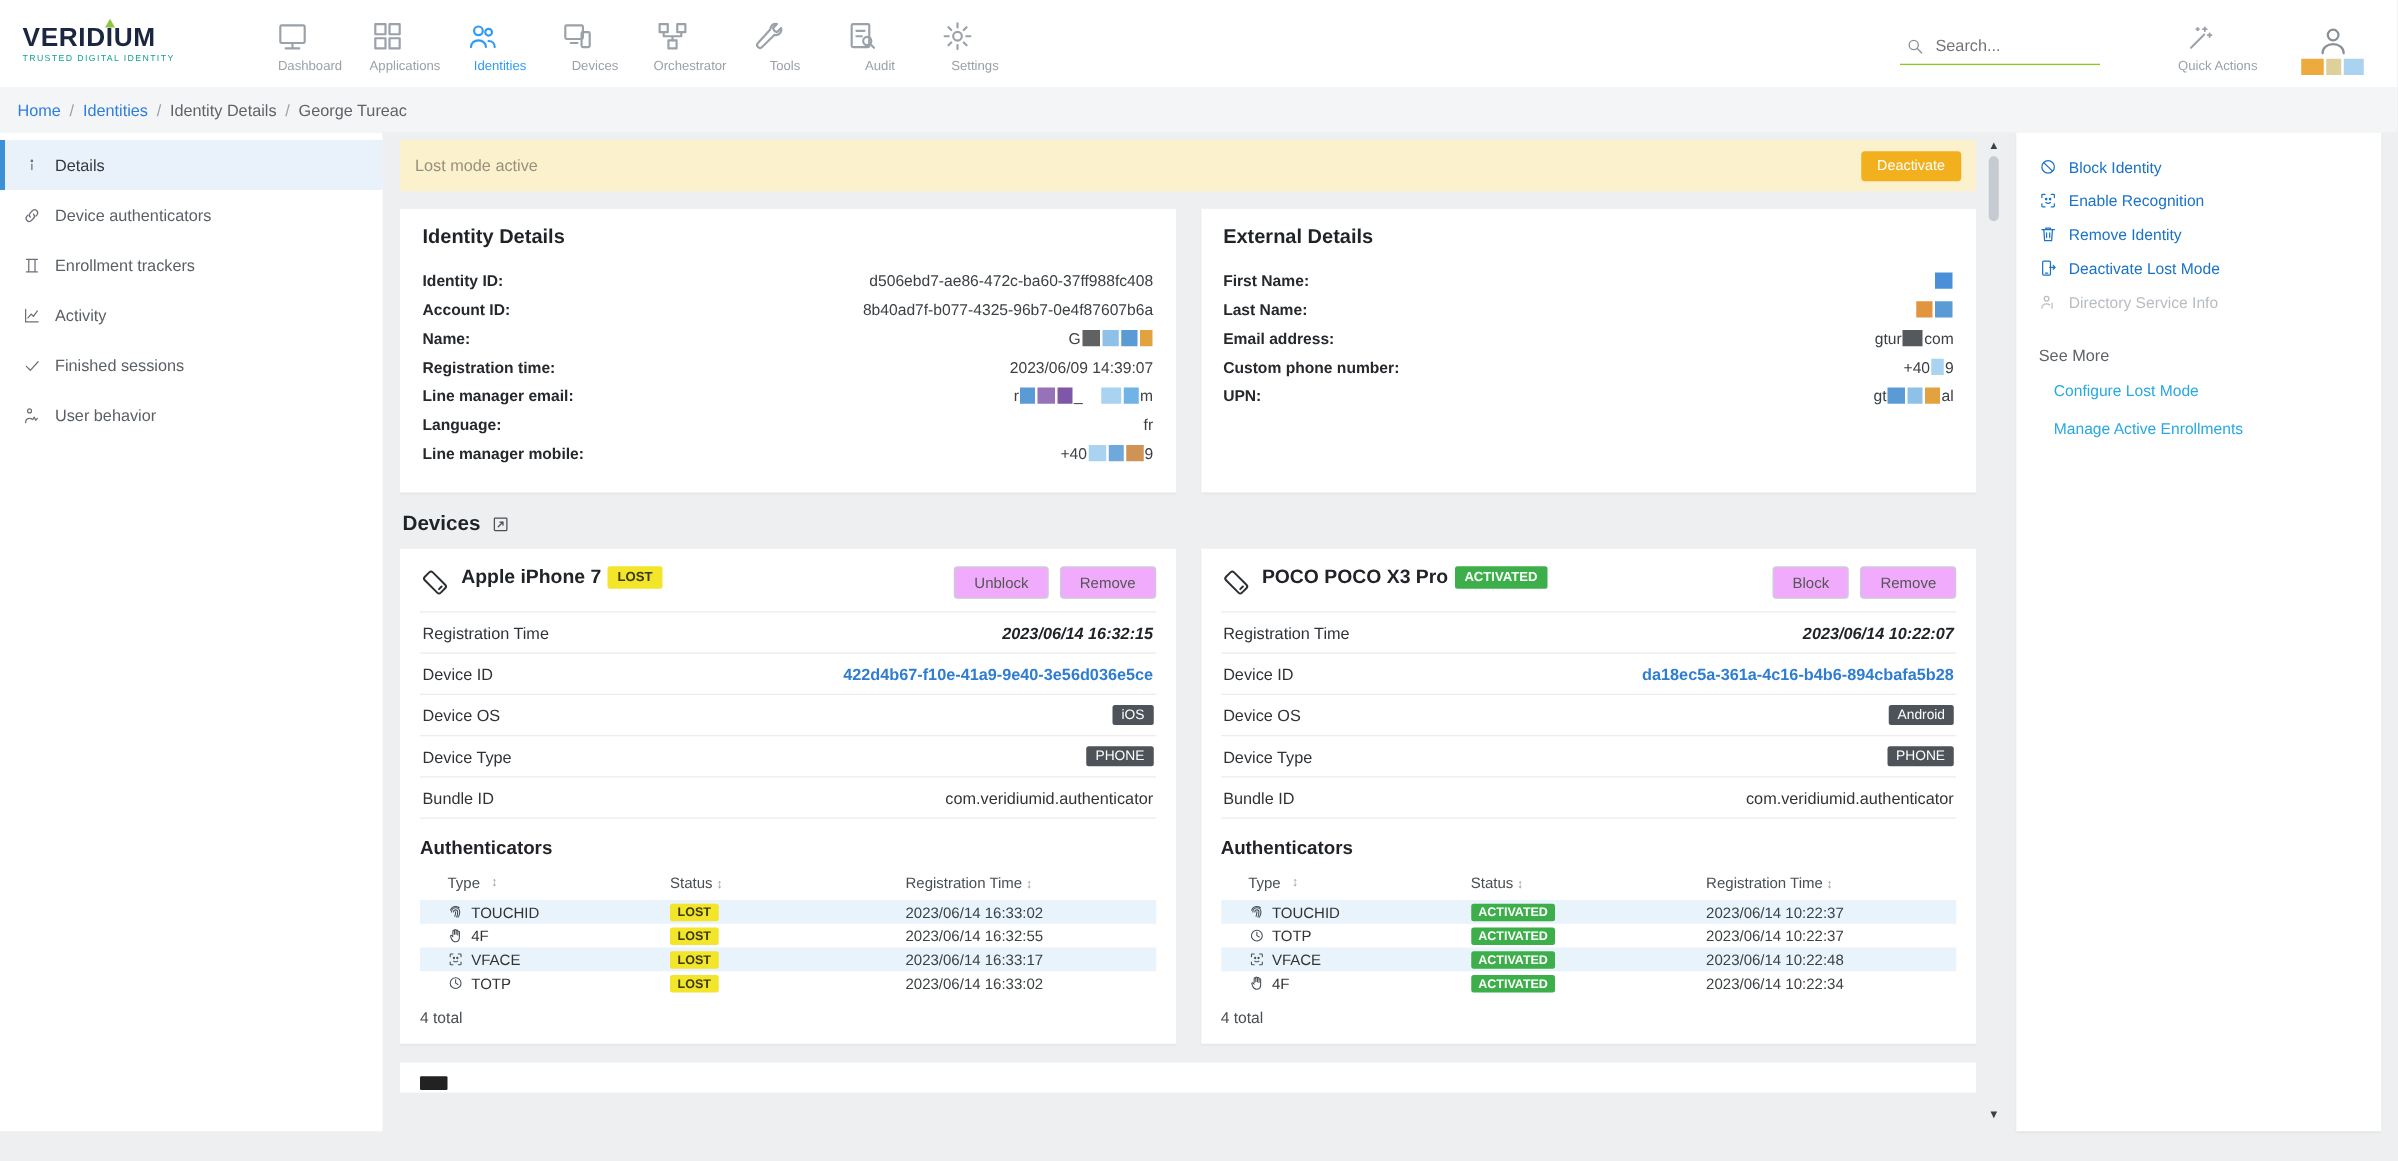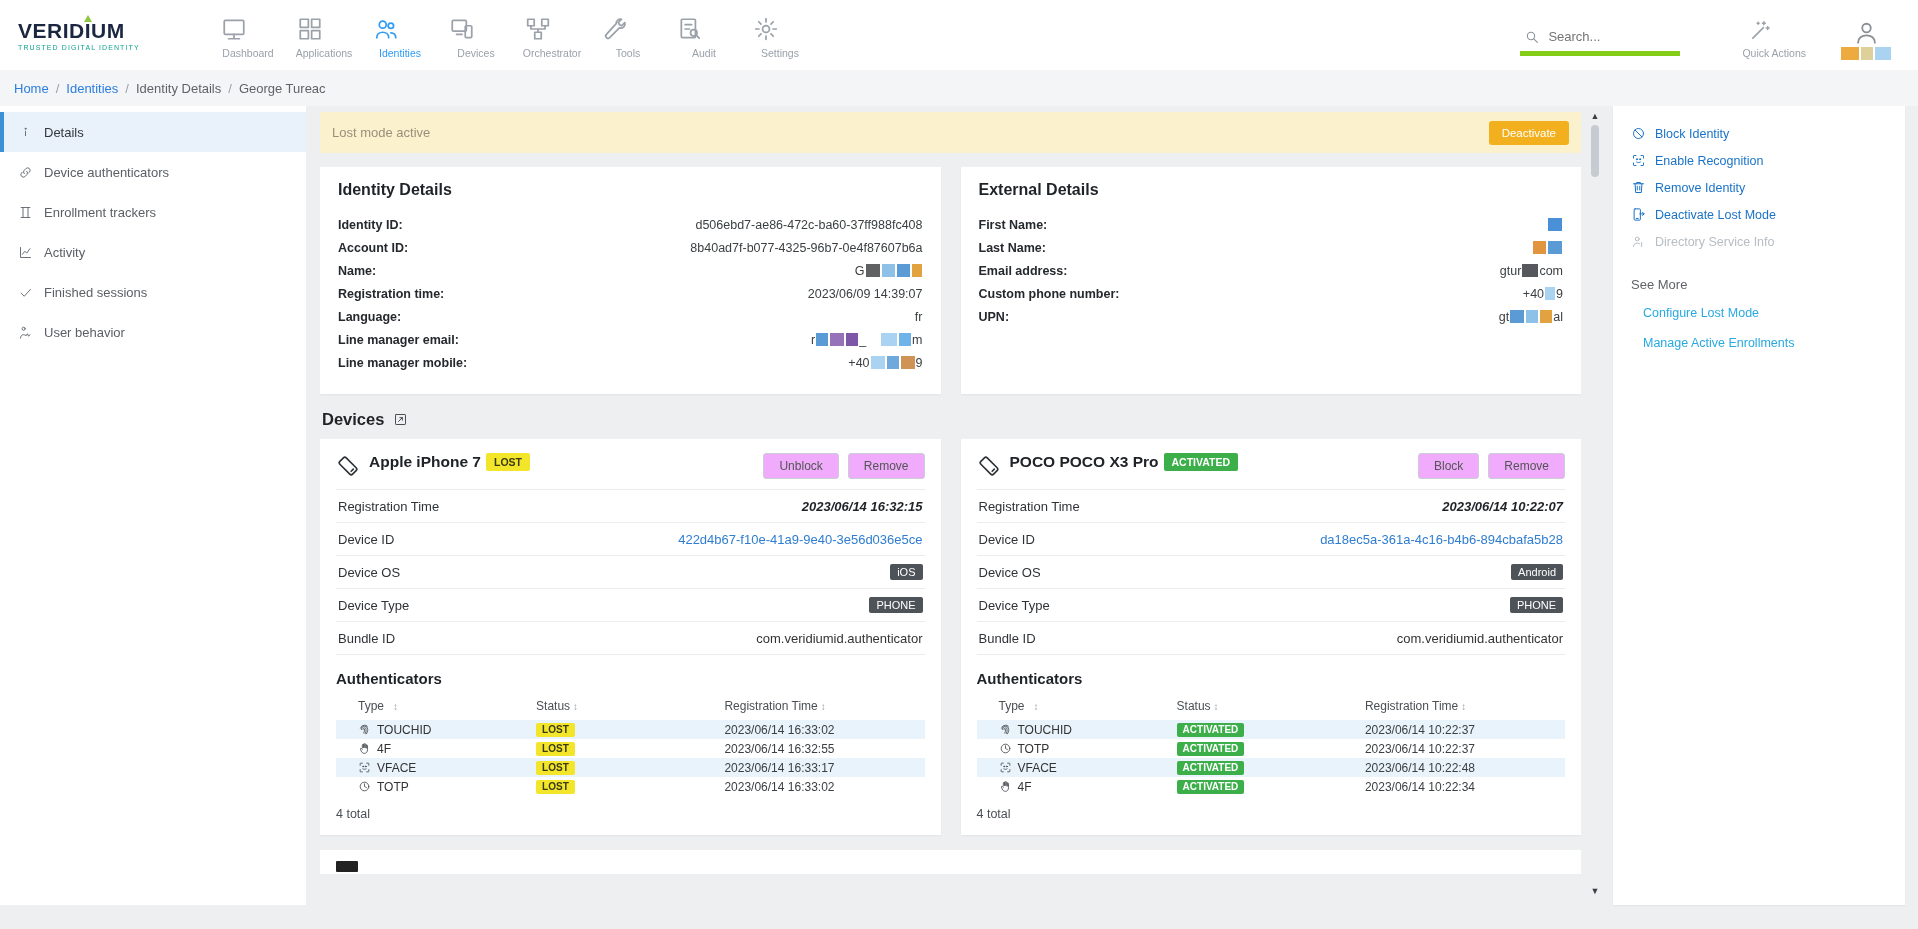--- a/index.html
+++ b/index.html
@@ -16,21 +16,21 @@
   .brand-name { font-size:21px; font-weight:bold; color:#1b2740; letter-spacing:.5px; position:relative; }
   .brand-caret { position:absolute; left:66px; top:-4px; width:0; height:0;
     border-left:4px solid transparent; border-right:4px solid transparent; border-bottom:7px solid #8dc63f; }
   .brand-tagline { font-size:7px; color:#11a393; letter-spacing:1.1px; margin-top:1px; }
   .main-nav { display:flex; margin-left:28px; }
   .nav-item { width:76px; display:flex; flex-direction:column; align-items:center; gap:5px; color:#9aa1a9; padding-top:4px; }
   .nav-item .icon { font-size:26px; }
   .nav-label { font-size:10.5px;margin-left:28px; }
   .nav-item.active { color:var(--nav-active,#2f9bf4); }
   .topbar-right { margin-left:auto; display:flex; align-items:flex-start; gap:34px; padding-top:8px; }
-  .search-box { display:flex; align-items:center; gap:8px; border-bottom:5px solid #84cc16; padding:4px 4px 6px; width:160px; color:#8a9096; margin-top:6px; }
+  .search-box { display:flex; align-items:center; gap:8px; border-bottom:1px solid #84cc16; padding:4px 4px 6px; width:160px; color:#8a9096; margin-top:6px; }
   .search-box .icon { font-size:16px; }
   .search-box input { border:none; outline:none; background:transparent; font-size:13px; width:115px; color:#555;
     font-family:"Liberation Sans","DejaVu Sans",sans-serif; }
   .qa { display:flex; flex-direction:column; align-items:center; gap:5px; color:#9aa1a9; }
   .qa .icon { font-size:23px; }
   .qa .nav-label { font-size:10.5px; }
   .avatar-area { display:flex; flex-direction:column; align-items:center; }
   .avatar-area .icon { font-size:27px; color:#8a9096; }
   .redact-strip { display:flex; margin-top:1px; }
   .redact-strip .redact { height:13px; }
@@ -82,21 +82,21 @@
   .badge-lost { background:var(--lost-badge,#f3e52a); color:#3a3a14; }
   .badge-activated { background:var(--activated-badge,#3cae4a); color:#fff; }
   .badge-lg { font-size:10.5px; padding:2.5px 8px; }
   .badge-sm { font-size:10px; padding:1.5px 6px; }
   .badge-dark { background:#4d5358; color:#fff; font-size:11px; padding:2px 7px; border-radius:2px; }
   .device-rows { border-top:1px solid #ececec; }
   .device-row { display:flex; justify-content:space-between; align-items:center; padding:8px 2px; border-bottom:1px solid #ececec; font-size:13px; min-height:33px; }
   .drl { color:#2f3337; }
   .drv { color:#333; }
   .value-bold { font-weight:bold; color:#1f2226;font-style:italic; }
-  .value-link { color:var(--device-id-link,#2e7dd1); }
+  .value-link { color:var(--device-id-link,#2e7dd1);font-weight:bold; }
   .auth-title { font-size:15px; font-weight:bold; color:#1f2328; margin:15px 0 9px; }
   .auth-head { display:flex; align-items:center; color:#4a4f54; font-size:12px; padding:3px 0 7px;justify-content:space-between; }
   .col-type { flex:0 0 34%; padding-left:22px; display:inline-flex; align-items:center; gap:6px; }
   .col-status { flex:0 0 32%; }
   .col-time { flex:1; }
   .caret { color:#9aa1a9; font-size:10px; margin-left:3px; }
   .auth-row { display:flex; align-items:center; min-height:19px; font-size:12px; color:#333; }
   .auth-row:nth-child(odd) { background:#e8f3fb; }
   .auth-type .icon { font-size:13px; color:#4a4f54; }
   .auth-time { color:#3c4043; }
@@ -340,36 +340,36 @@
                   <span class="redact" data-interactable="false" style="background:#8ec1e8;width:13px"></span>
                   <span class="redact" data-interactable="false" style="background:#5b9bd5;width:13px"></span>
                   <span class="redact" data-interactable="false" style="background:#e2a23f;width:10px"></span>
                 </span>
               </div>
               <div class="detail-row" data-interactable="false">
                 <span class="detail-label" data-interactable="false">Registration time:</span>
                 <span class="detail-value" data-interactable="false">2023/06/09 14:39:07</span>
               </div>
               <div class="detail-row" data-interactable="false">
-                <span class="detail-label" data-interactable="false">Language:</span>
-                <span class="detail-value" data-interactable="false">fr</span>
-              </div>
-              <div class="detail-row" data-interactable="false">
                 <span class="detail-label" data-interactable="false">Line manager email:</span>
                 <span class="detail-value" data-interactable="false">
                   <span class="seg" data-interactable="false">r</span>
                   <span class="redact" data-interactable="false" style="background:#5b9bd5;width:12px"></span>
                   <span class="redact" data-interactable="false" style="background:#9673b9;width:14px"></span>
                   <span class="redact" data-interactable="false" style="background:#7e57a8;width:12px"></span>
                   <span class="seg" data-interactable="false">_</span>
                   <span class="seg-gap" style="width:14px" data-interactable="false"></span>
                   <span class="redact" data-interactable="false" style="background:#a9d3f0;width:16px"></span>
                   <span class="redact" data-interactable="false" style="background:#6fb3e8;width:12px"></span>
                   <span class="seg" data-interactable="false">m</span>
                 </span>
+              </div>
+              <div class="detail-row" data-interactable="false">
+                <span class="detail-label" data-interactable="false">Language:</span>
+                <span class="detail-value" data-interactable="false">fr</span>
               </div>
               <div class="detail-row" data-interactable="false">
                 <span class="detail-label" data-interactable="false">Line manager mobile:</span>
                 <span class="detail-value" data-interactable="false">
                   <span class="seg" data-interactable="false">+40</span>
                   <span class="redact" data-interactable="false" style="background:#a9d3f0;width:14px"></span>
                   <span class="redact" data-interactable="false" style="background:#6fa8dc;width:12px"></span>
                   <span class="redact" data-interactable="false" style="background:#cf9455;width:14px"></span>
                   <span class="seg" data-interactable="false">9</span>
                 </span>

